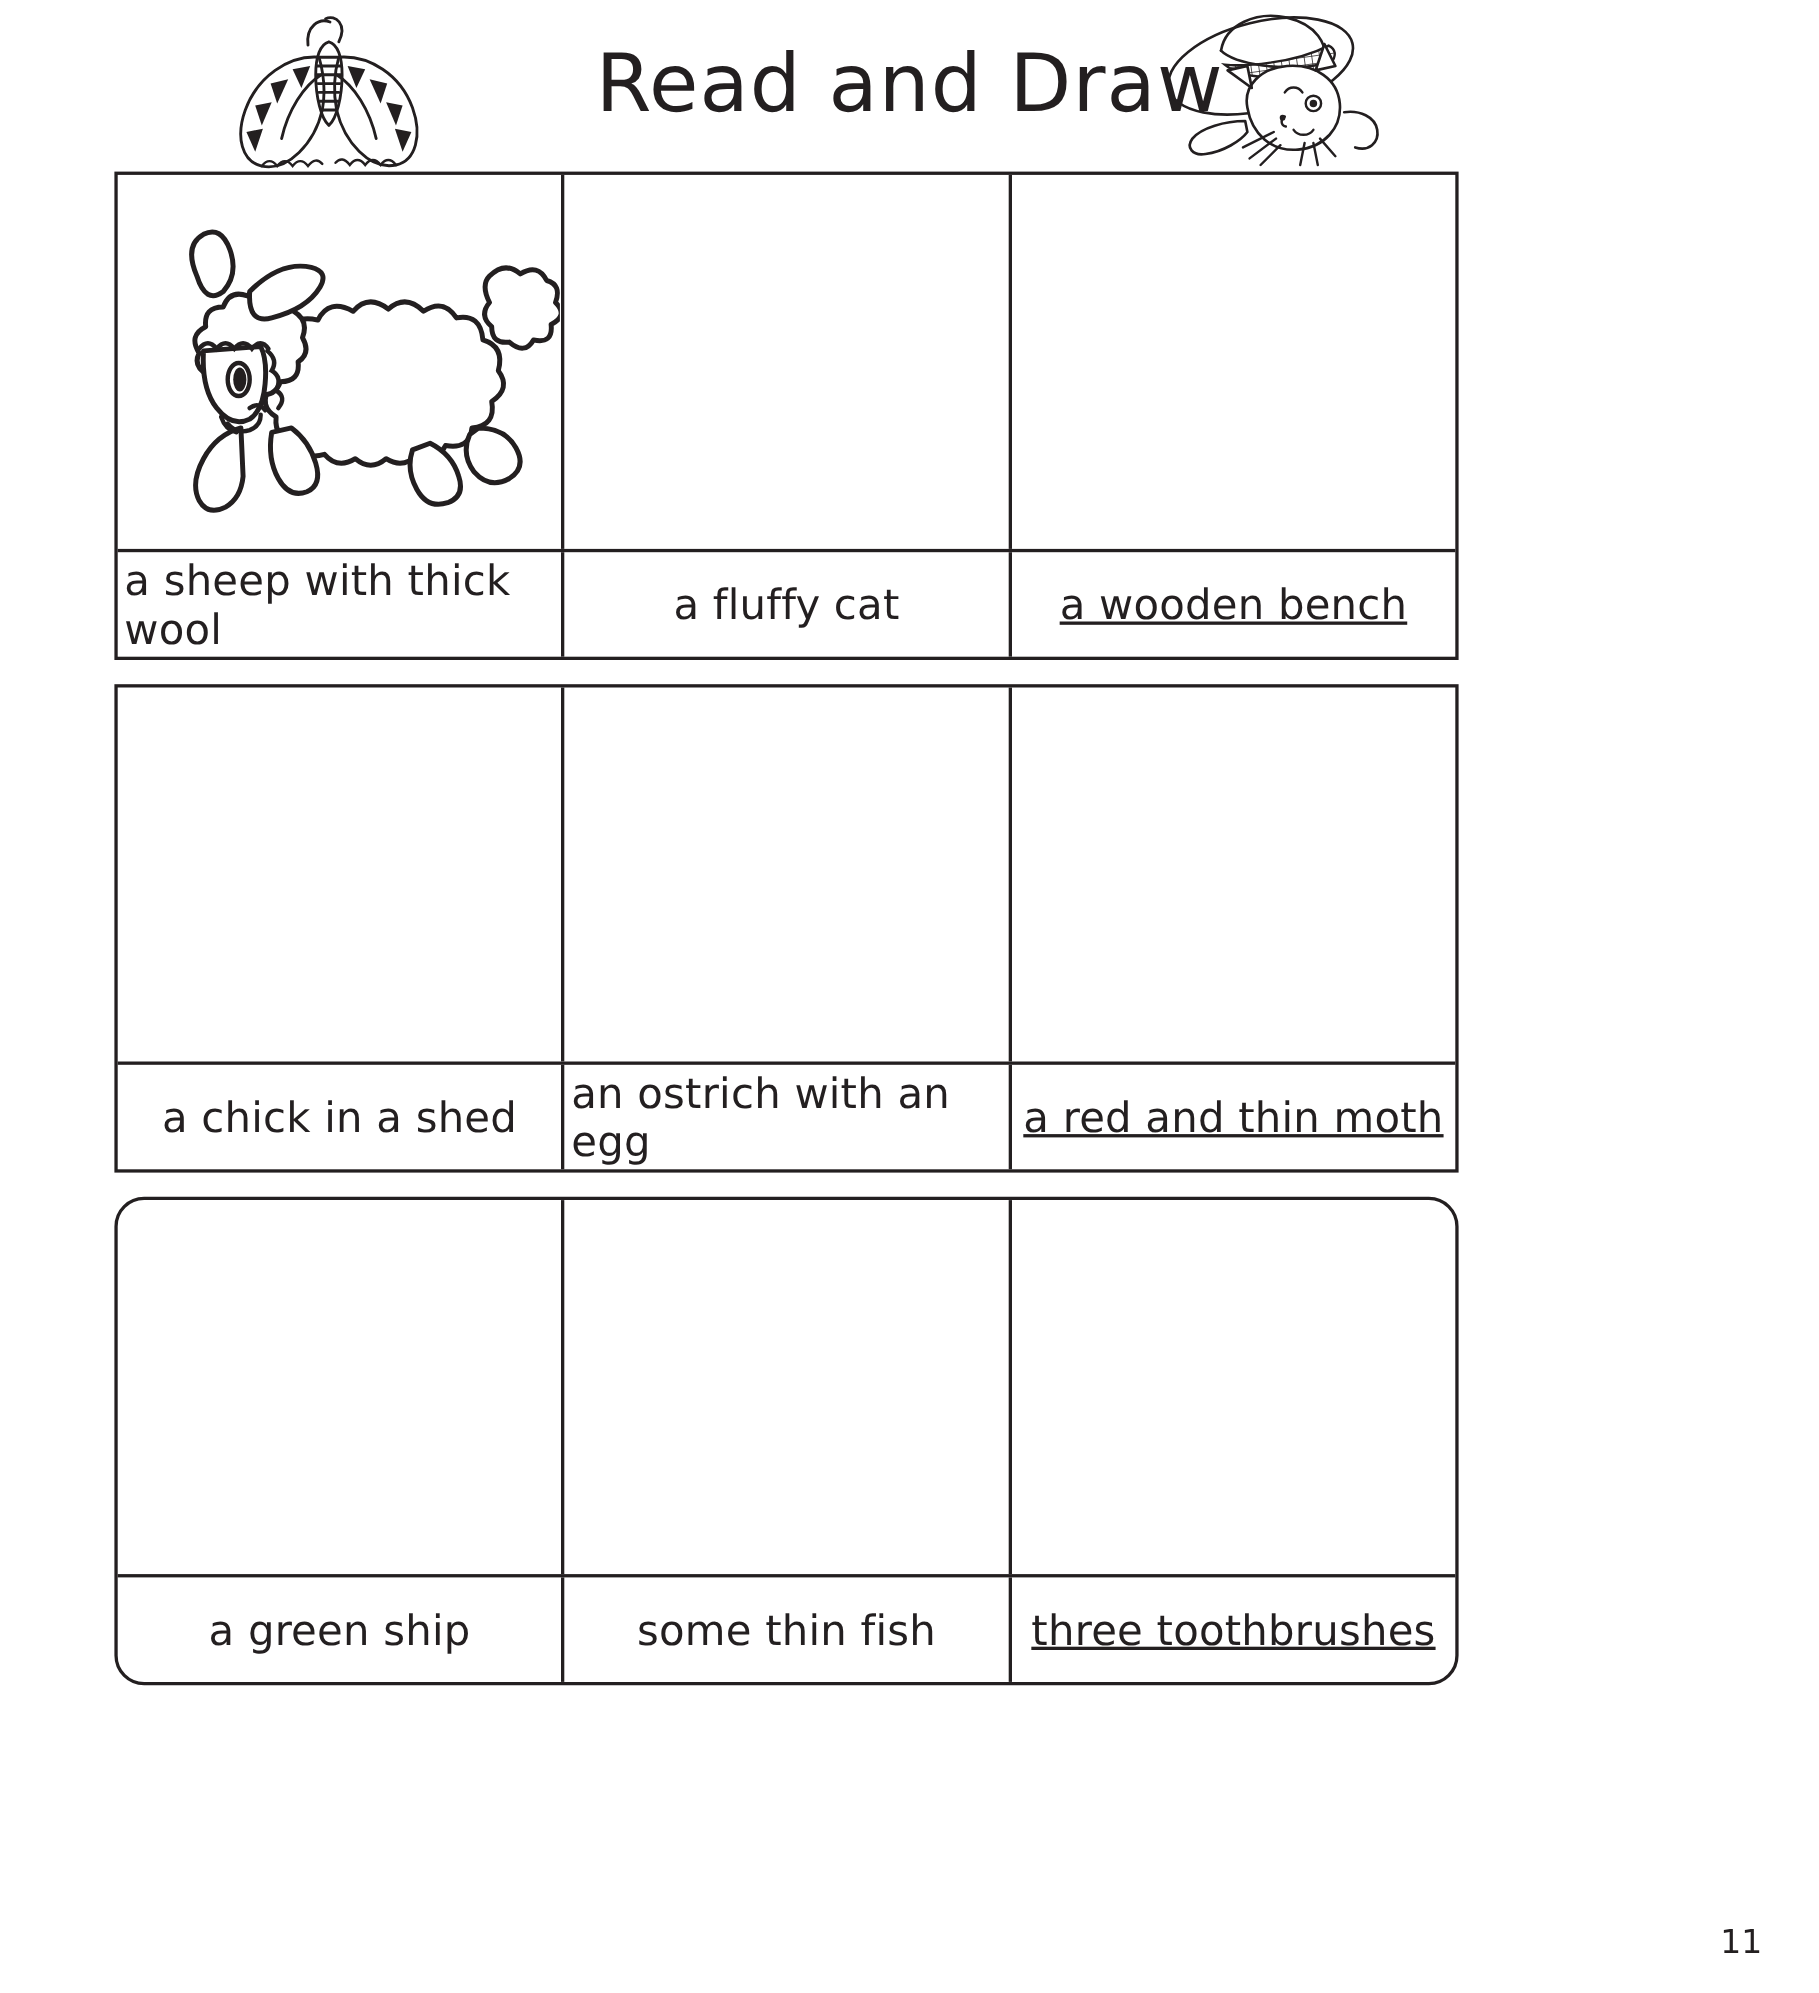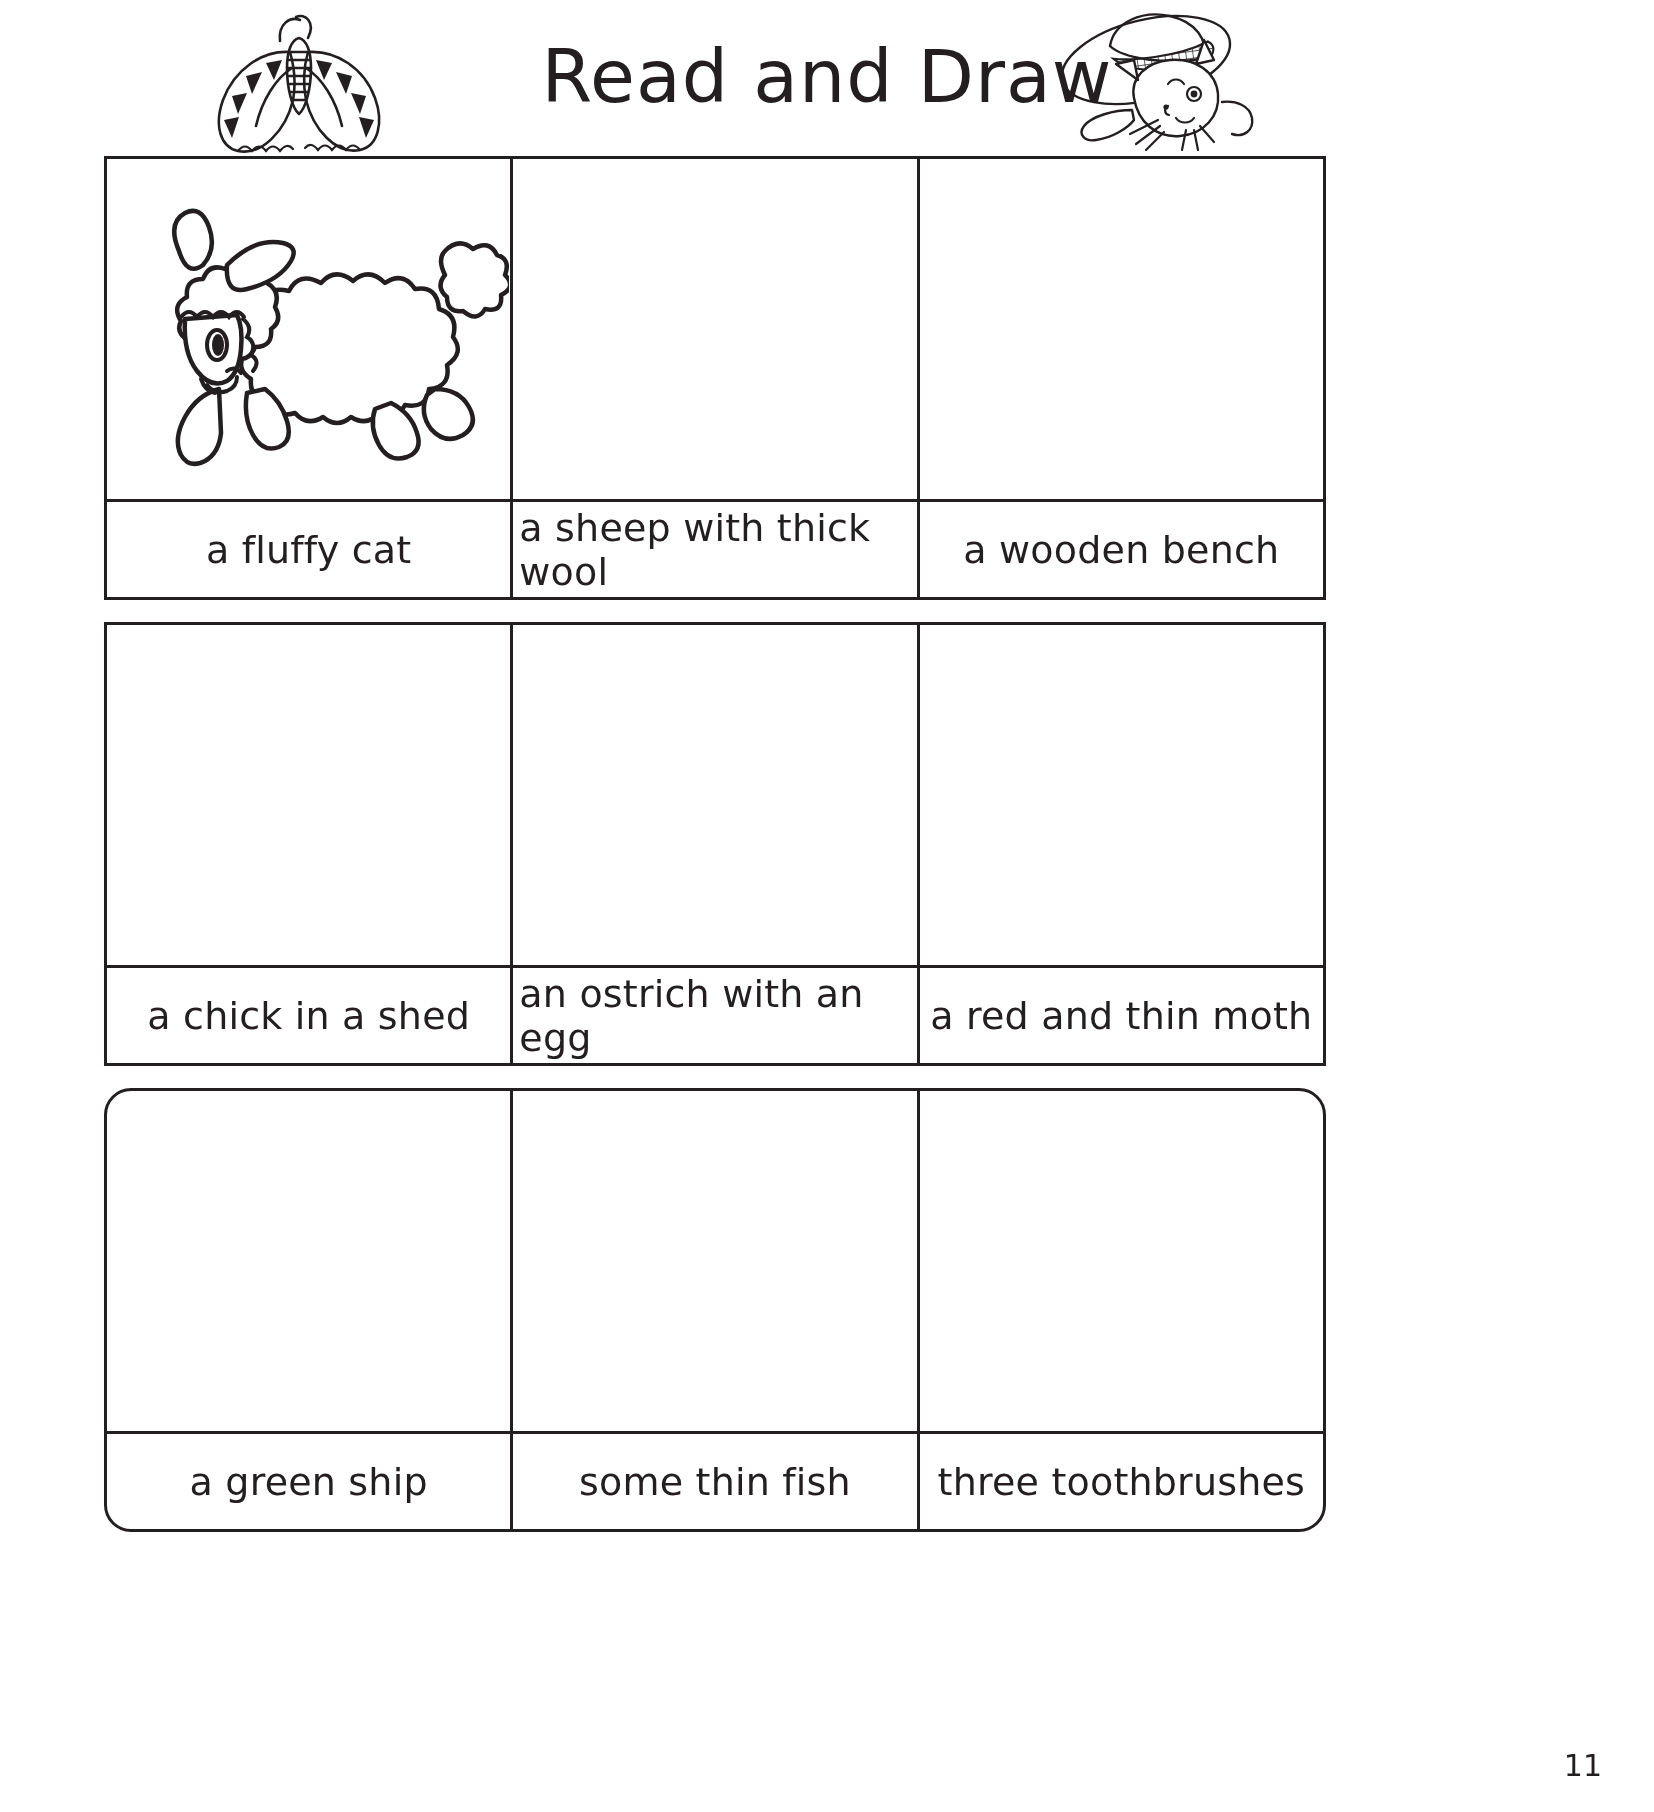--- a/index.html
+++ b/index.html
@@ -93,21 +93,21 @@
     align-items: center;
     justify-content: center;
     font-family: "DejaVu Sans", sans-serif;
     font-size: 38px;
     font-weight: 400;
     color: #231f20;
     padding: 0 6px;
     box-sizing: border-box;
     letter-spacing: 0.2px;
   }
-  .label-cell:last-child { border-right: none; }
+  .label-cell:last-child { border-right: none; text-decoration: underline; }
 
   
   .sheep-art {
     position: absolute;
     left: 16px;
     top: 34px;
     width: 386px;
     height: 280px;
   }
 
@@ -292,22 +292,22 @@
               <path d="M78 186 q4 12 14 14"></path>
             </g>
           </svg>
         </div>
       </div>
 
       <div class="draw-cell"></div>
       <div class="draw-cell"></div>
     </div>
     <div class="label-strip">
+      <div class="label-cell">a sheep with thick wool</div>
       <div class="label-cell">a fluffy cat</div>
-      <div class="label-cell">a sheep with thick wool</div>
       <div class="label-cell">a wooden bench</div>
     </div>
   </div>
 
   <div class="ws-row">
     <div class="draw-strip">
       <div class="draw-cell"></div>
       <div class="draw-cell"></div>
       <div class="draw-cell"></div>
     </div>

